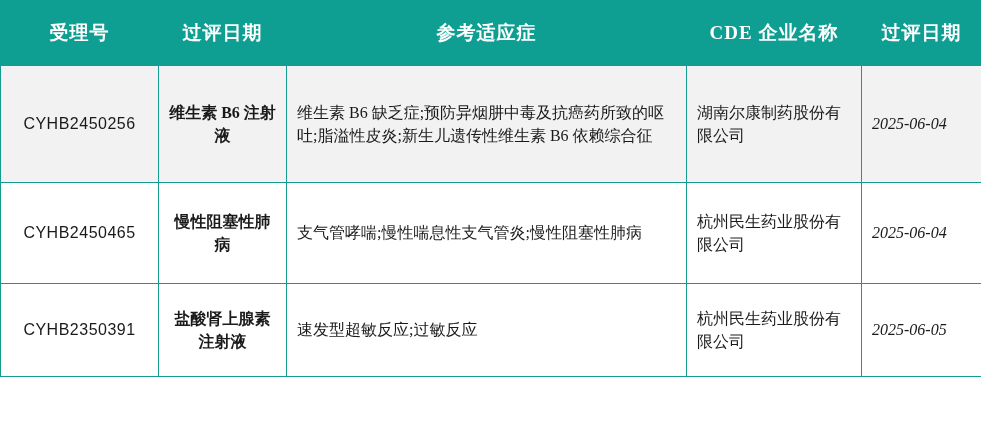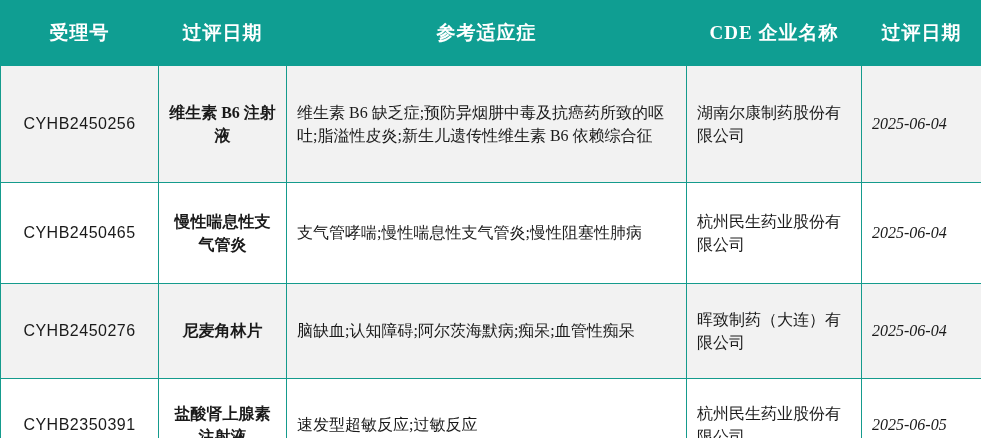--- a/index.html
+++ b/index.html
@@ -123,30 +123,23 @@
     <tbody>
       <tr class="odd r0">
         <td class="c-code">CYHB2450256</td>
         <td class="c-name">维生素 B6 注射液</td>
         <td class="c-ind">维生素 B6 缺乏症;预防异烟肼中毒及抗癌药所致的呕吐;脂溢性皮炎;新生儿遗传性维生素 B6 依赖综合征</td>
         <td class="c-ent">湖南尔康制药股份有限公司</td>
         <td class="c-date">2025-06-04</td>
       </tr>
       <tr class="even r1">
         <td class="c-code">CYHB2450465</td>
-        <td class="c-name">慢性喘息性支气管炎</td>
+        <td class="c-name">慢性阻塞性肺病</td>
         <td class="c-ind">支气管哮喘;慢性喘息性支气管炎;慢性阻塞性肺病</td>
         <td class="c-ent">杭州民生药业股份有限公司</td>
-        <td class="c-date">2025-06-04</td>
-      </tr>
-      <tr class="odd r2">
-        <td class="c-code">CYHB2450276</td>
-        <td class="c-name">尼麦角林片</td>
-        <td class="c-ind">脑缺血;认知障碍;阿尔茨海默病;痴呆;血管性痴呆</td>
-        <td class="c-ent">晖致制药（大连）有限公司</td>
         <td class="c-date">2025-06-04</td>
       </tr>
       <tr class="even r3">
         <td class="c-code">CYHB2350391</td>
         <td class="c-name">盐酸肾上腺素注射液</td>
         <td class="c-ind">速发型超敏反应;过敏反应</td>
         <td class="c-ent">杭州民生药业股份有限公司</td>
         <td class="c-date">2025-06-05</td>
       </tr>
     </tbody>

